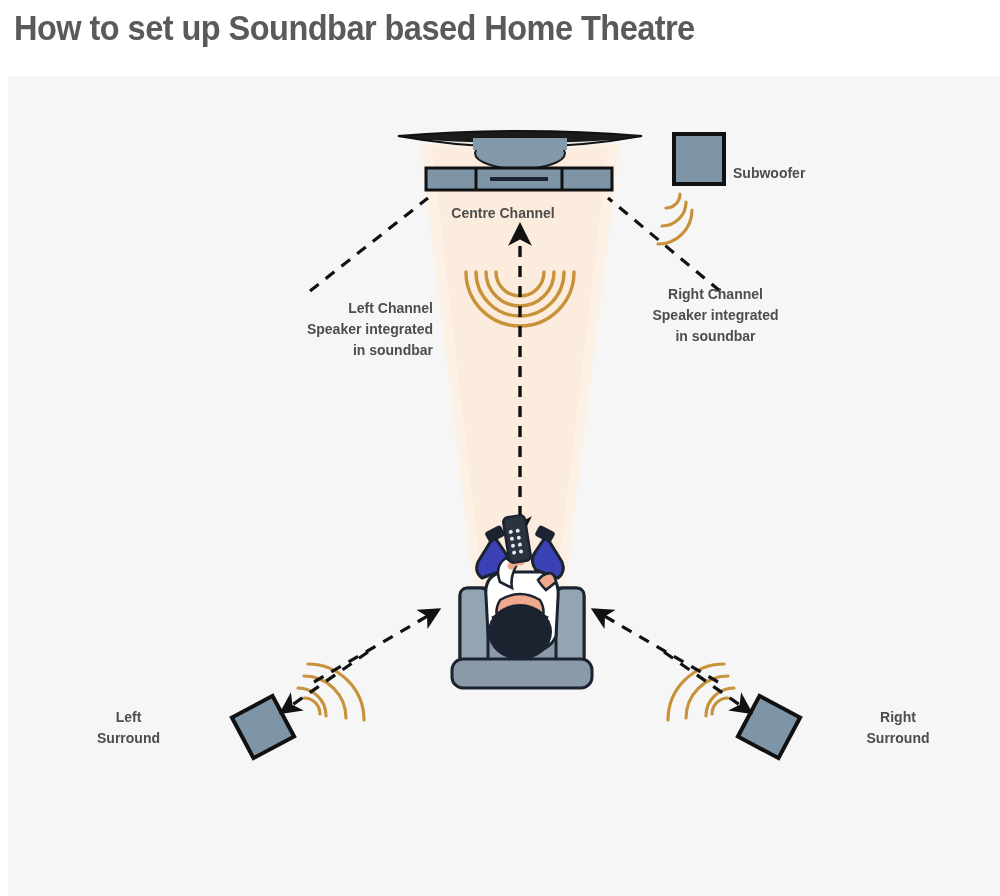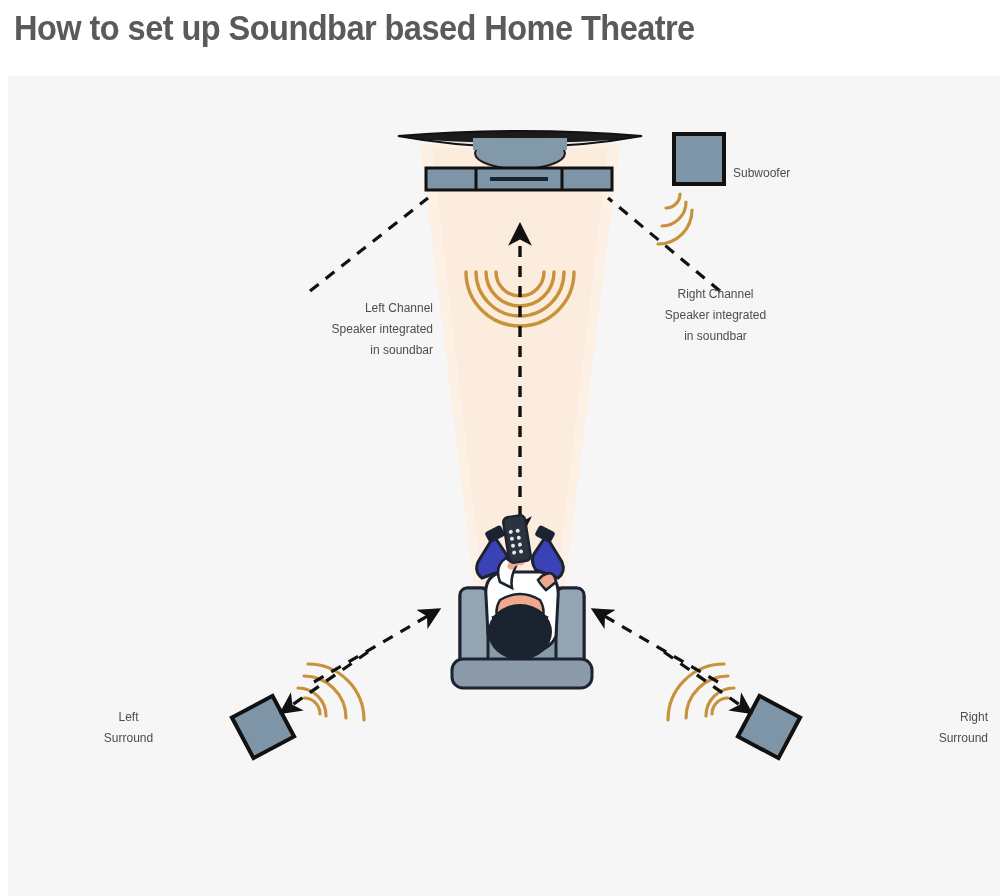--- a/index.html
+++ b/index.html
@@ -41,31 +41,31 @@
     position: absolute;
     left: 0;
     top: 0;
     width: 992px;
     height: 820px;
     display: block;
   }
   .diagram-label {
     position: absolute;
     color: #4d4d4d;
-    font-weight: normal;
-    font-size: 12px;
+    font-weight: bold;
+    font-size: 14px;
     line-height: 21px;
     white-space: pre-line;
   }
   .lbl-centre   { left: 395px; top: 127px; width: 200px; text-align: center; }
   .lbl-sub      { left: 725px; top: 87px;  width: 180px; text-align: left; }
   .lbl-left-ch  { left: 190px; top: 222px; width: 235px; text-align: right; }
   .lbl-right-ch { left: 590px; top: 208px; width: 235px; text-align: center; }
   .lbl-left-sur { left: 18px;  top: 631px; width: 205px; text-align: center; }
-  .lbl-right-sur{ left: 800px; top: 631px; width: 180px; text-align: right; }
+  .lbl-right-sur{ left: 800px; top: 631px; width: 180px; text-align: center; }
 </style>
 </head>
 <body>
 
 <div id="page-title">How to set up Soundbar based Home Theatre</div>
 
 <div id="diagram-panel">
 
   <svg id="diagram-svg" viewBox="0 0 992 820">
 
@@ -176,20 +176,21 @@
       </g>
     </g>
 
     <line x1="306" y1="606" x2="430" y2="534" stroke="#111111" stroke-width="3.2" stroke-dasharray="11 9" marker-end="url(#arrowA)"></line>
     <line x1="360" y1="576" x2="274" y2="636" stroke="#111111" stroke-width="3.2" stroke-dasharray="11 9" marker-end="url(#arrowA)"></line>
     <line x1="710" y1="606" x2="586" y2="534" stroke="#111111" stroke-width="3.2" stroke-dasharray="11 9" marker-end="url(#arrowA)"></line>
     <line x1="656" y1="576" x2="742" y2="636" stroke="#111111" stroke-width="3.2" stroke-dasharray="11 9" marker-end="url(#arrowA)"></line>
 
   </svg>
 
+  <div class="diagram-label lbl-centre">Centre Channel</div>
 
   <div class="diagram-label lbl-sub">Subwoofer</div>
 
   <div class="diagram-label lbl-left-ch">Left Channel
 Speaker integrated
 in soundbar</div>
 
   <div class="diagram-label lbl-right-ch">Right Channel
 Speaker integrated
 in soundbar</div>

